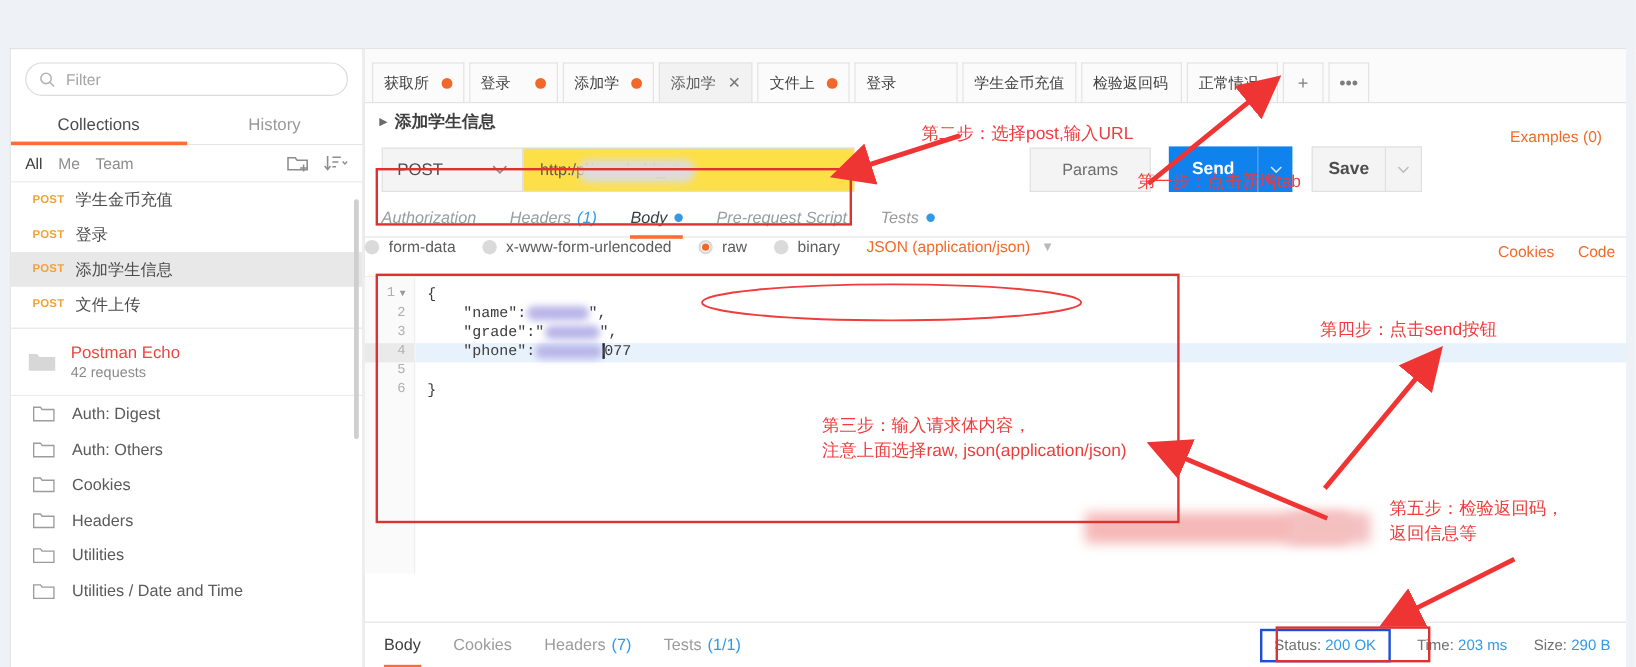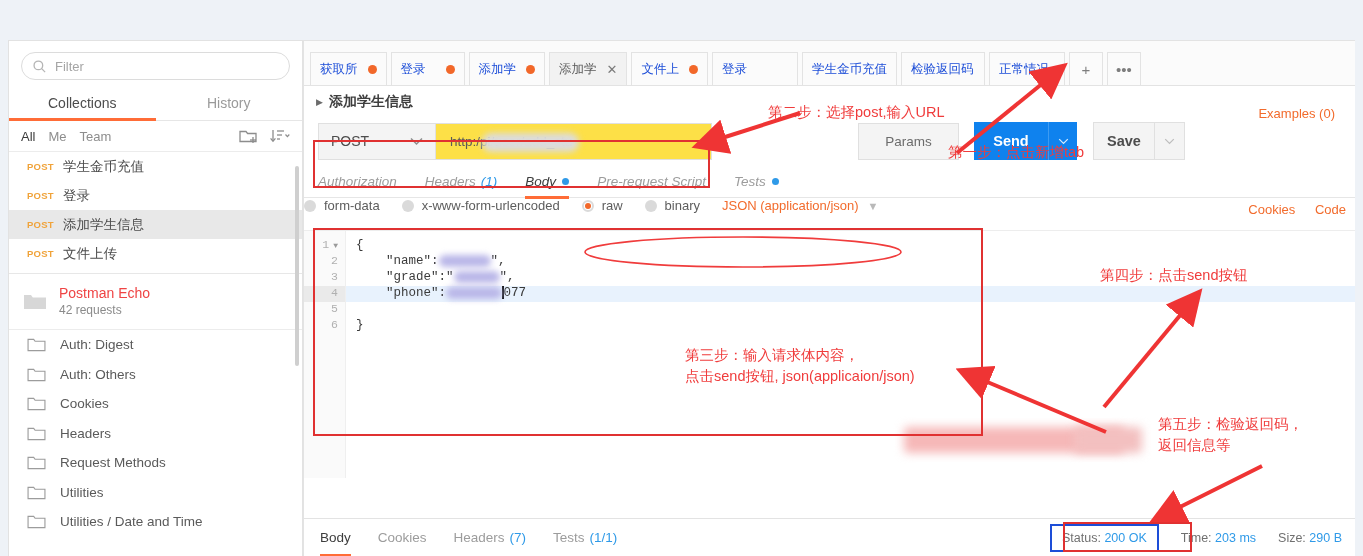--- a/index.html
+++ b/index.html
@@ -85,21 +85,21 @@
 
   
   #tabstrip {
     display: flex; align-items: flex-end; height: 45px;
     background: #fbfbfb; border-bottom: 1px solid #e3e3e3; padding-left: 6px;
   }
   .rtab {
     height: 33px; min-width: 74px; border: 1px solid #e3e3e3;
     border-bottom: none; background: #fbfbfb; margin-right: 4px;
     display: flex; align-items: center; justify-content: space-between;
-    padding: 0 9px; font-size: 12.5px; color: #1d4ed8; white-space: nowrap;
+    padding: 0 9px; font-size: 12.5px; color: #404040; white-space: nowrap;
   }
   .rtab.active { background: #f2f2f2; color: #5b5b5b; }
   .rtab .dot { width: 9px; height: 9px; border-radius: 50%; background: #f2682a; flex: none; margin-left: 10px; }
   .rtab .xm { font-size: 13px; color: #7a7a7a; margin-left: 10px; }
   .tab-plus, .tab-more {
     width: 34px; height: 33px; border: 1px solid #e3e3e3; border-bottom: none;
     background: #fbfbfb; display: flex; align-items: center; justify-content: center;
     color: #7e7e7e; font-size: 15px; margin-right: 4px;
   }
 
@@ -331,26 +331,20 @@
       <div class="folder-row">
         <svg width="19" height="15" viewBox="0 0 20 16">
             <path d="M1 2.5h6l1.5 2H19v10H1z" fill="none" stroke="#9c9c9c" stroke-width="1.2"></path>
           </svg>
         <span class="fname">Headers</span>
       </div>
       <div class="folder-row">
         <svg width="19" height="15" viewBox="0 0 20 16">
             <path d="M1 2.5h6l1.5 2H19v10H1z" fill="none" stroke="#9c9c9c" stroke-width="1.2"></path>
           </svg>
-        <span class="fname">Request Methods</span>
-      </div>
-      <div class="folder-row">
-        <svg width="19" height="15" viewBox="0 0 20 16">
-            <path d="M1 2.5h6l1.5 2H19v10H1z" fill="none" stroke="#9c9c9c" stroke-width="1.2"></path>
-          </svg>
         <span class="fname">Utilities</span>
       </div>
       <div class="folder-row">
         <svg width="19" height="15" viewBox="0 0 20 16">
             <path d="M1 2.5h6l1.5 2H19v10H1z" fill="none" stroke="#9c9c9c" stroke-width="1.2"></path>
           </svg>
         <span class="fname">Utilities / Date and Time</span>
       </div>
     </div>
 
@@ -564,18 +558,18 @@
     <line x1="800" y1="113" x2="722" y2="138" stroke="#ef3434" stroke-width="4" marker-end="url(#ah)"></line>
     <line x1="957" y1="153" x2="1043" y2="83" stroke="#ef3434" stroke-width="4" marker-end="url(#ah)"></line>
     <line x1="1104" y1="407" x2="1182" y2="313" stroke="#ef3434" stroke-width="4" marker-end="url(#ah)"></line>
     <line x1="1106" y1="432" x2="985" y2="381" stroke="#ef3434" stroke-width="4" marker-end="url(#ah)"></line>
     <line x1="1262" y1="466" x2="1178" y2="508" stroke="#ef3434" stroke-width="4" marker-end="url(#ah)"></line>
   </svg>
 
   <span class="ann" style="left:768px; top:102px;">第二步：选择post,输入URL</span>
   <span class="ann" style="left:948px; top:142px;">第一步：点击新增tab</span>
   <span class="ann" style="left:685px; top:345px;">第三步：输入请求体内容，</span>
-  <span class="ann" style="left:685px; top:366px;">点击send按钮, json(applicaion/json)</span>
+  <span class="ann" style="left:685px; top:366px;">注意上面选择raw, json(application/json)</span>
   <span class="ann" style="left:1100px; top:265px;">第四步：点击send按钮</span>
   <span class="ann" style="left:1158px; top:414px;">第五步：检验返回码，</span>
   <span class="ann" style="left:1158px; top:435px;">返回信息等</span>
 
 </div>
 
 </body></html>

